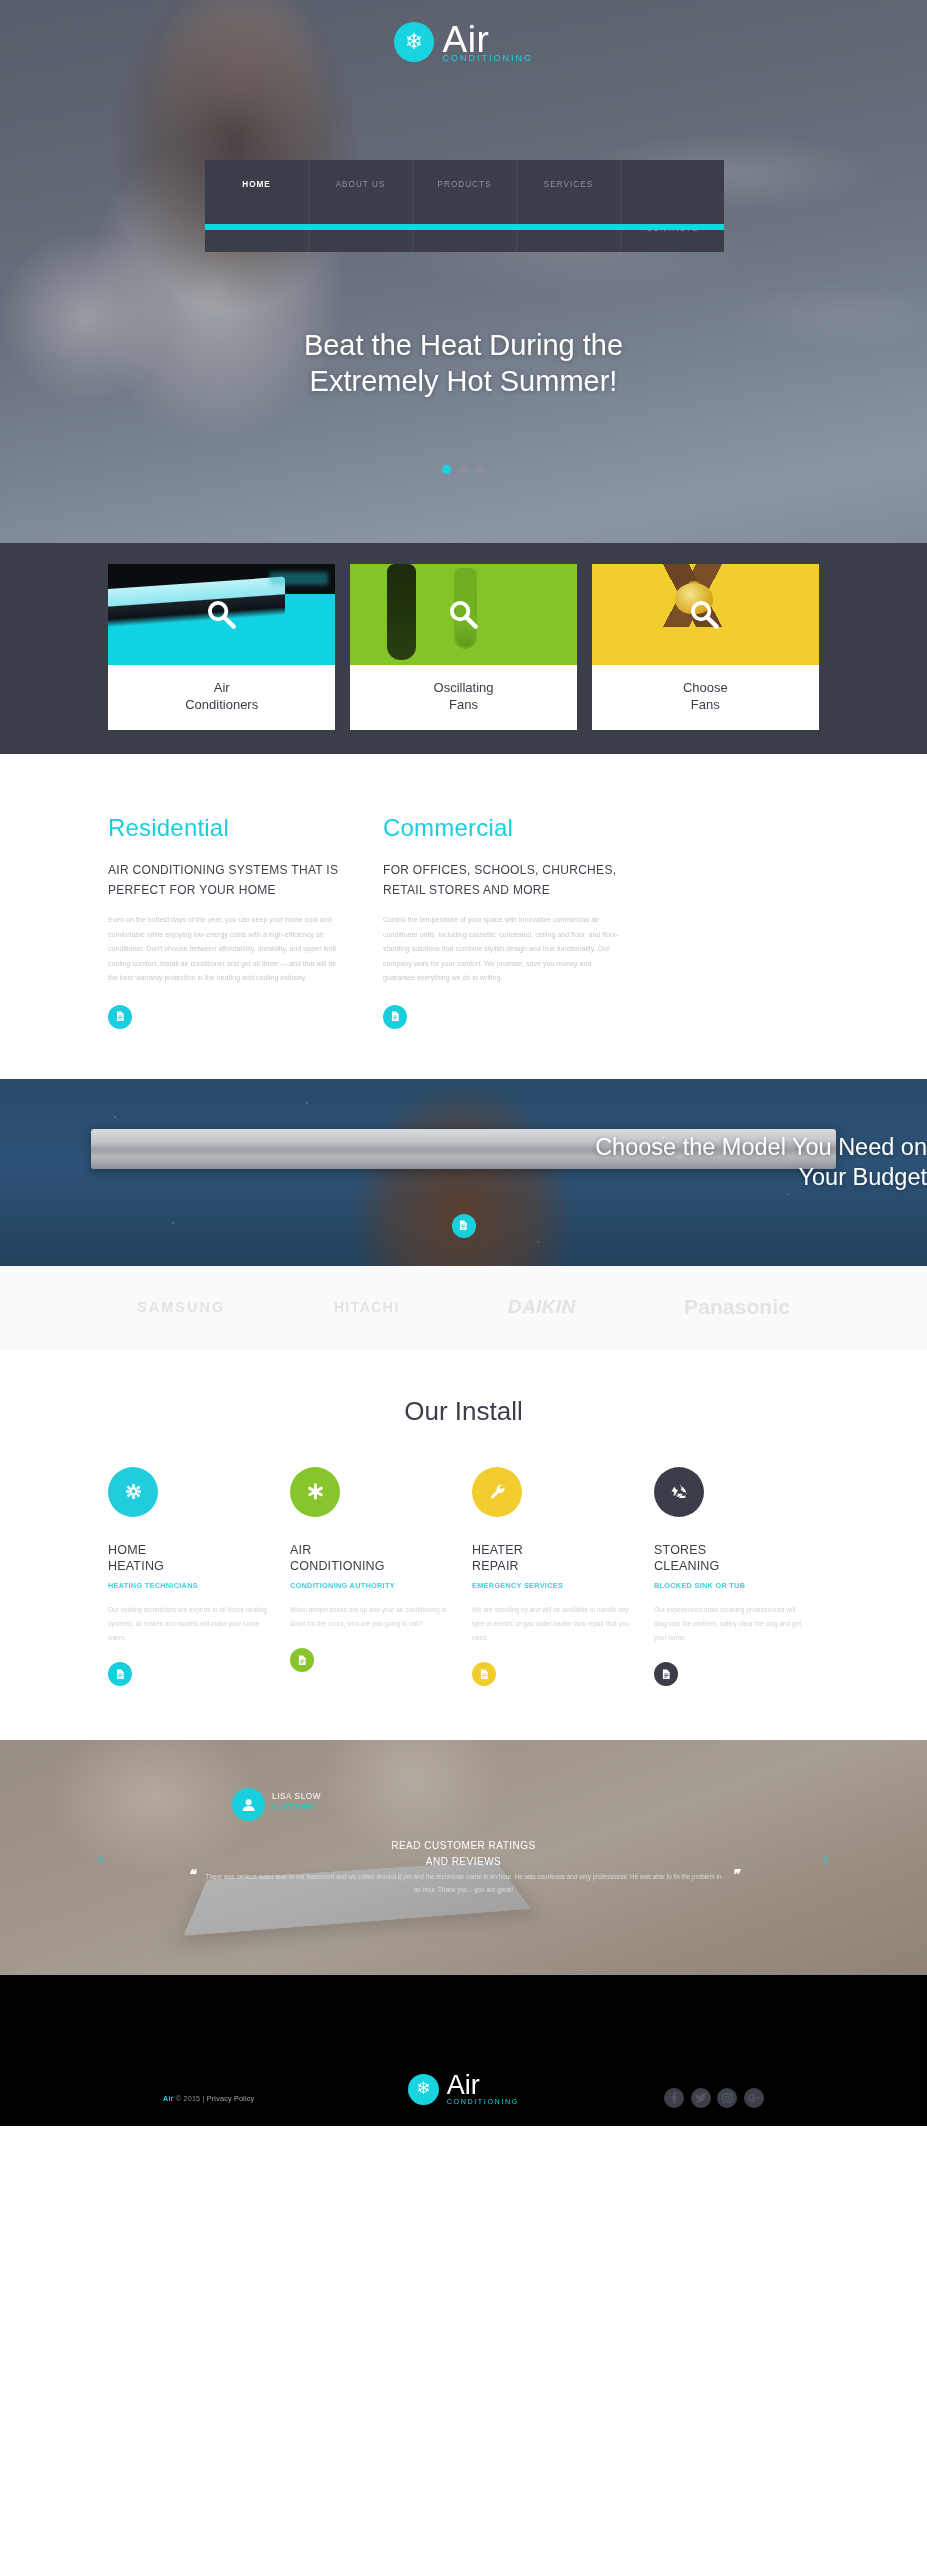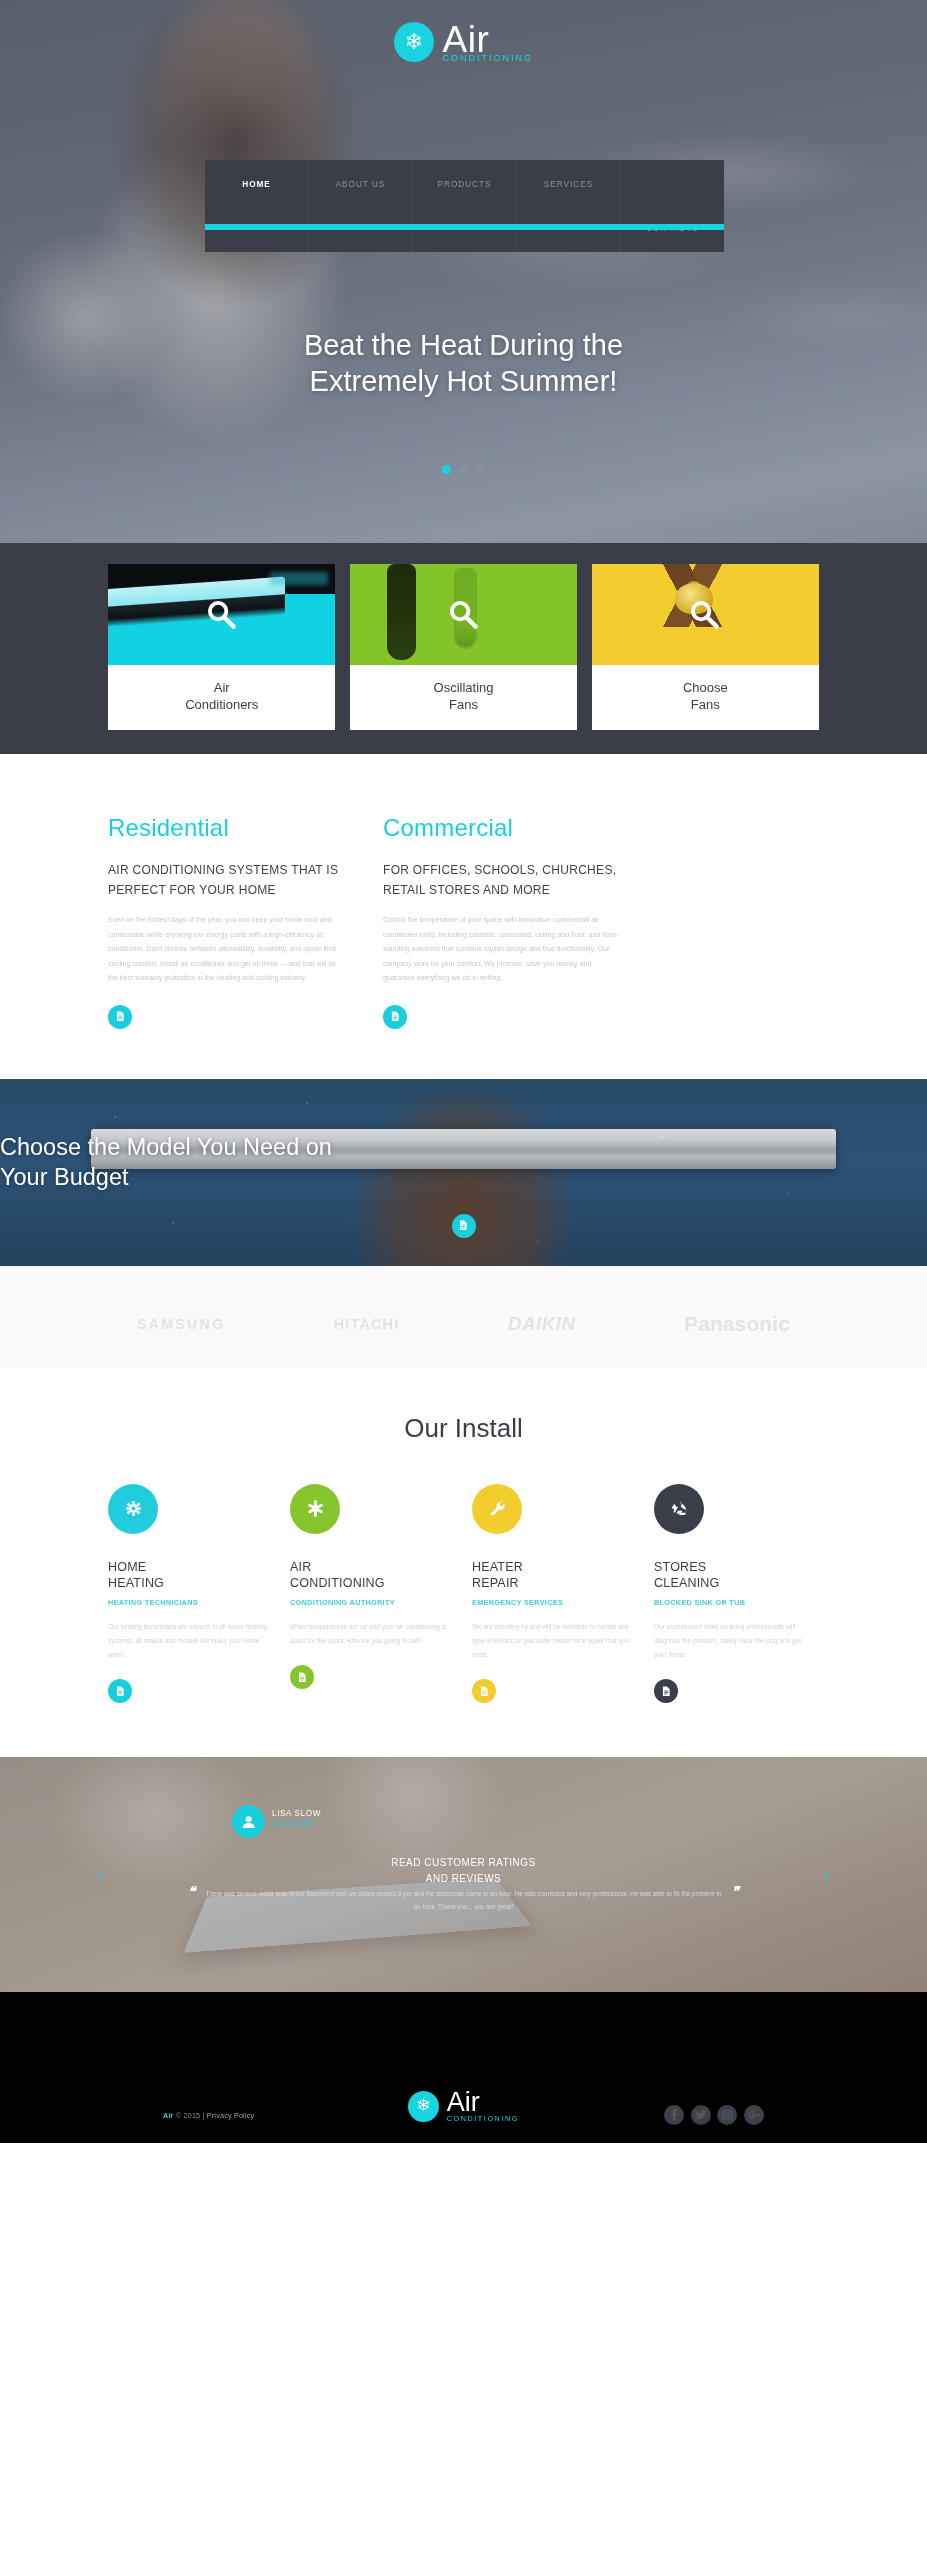--- a/index.html
+++ b/index.html
@@ -191,31 +191,31 @@
     position:absolute; inset:0; opacity:0.45;
     background:
       radial-gradient(circle 1.4px at 115px 38px, rgba(255,255,255,0.8), transparent),
       radial-gradient(circle 1.4px at 307px 24px, rgba(255,255,255,0.7), transparent),
       radial-gradient(circle 1.9px at 663px 58px, rgba(255,255,255,0.7), transparent),
       radial-gradient(circle 1.4px at 788px 115px, rgba(255,255,255,0.6), transparent),
       radial-gradient(circle 1.9px at 173px 144px, rgba(255,255,255,0.5), transparent),
       radial-gradient(circle 1.4px at 538px 163px, rgba(255,255,255,0.5), transparent);
   }
   .banner-title {
-    position:absolute; left:0; right:0; top:53px; text-align:left;
+    position:absolute; left:0; right:0; top:53px; text-align:right;
     color:#fff; font-size:23.5px; font-weight:300; line-height:1.3;
     text-shadow:0 1px 4.8px rgba(0,0,0,0.35); z-index:4;
   }
   .banner-btn {
     position:absolute; left:50%; top:135px; transform:translateX(-50%); z-index:4;
   }
 
   
   .brands {
-    background:#fafafa; padding:46px 0 31px;
+    background:#fafafa; padding:29px 0 31px;
     display:flex; justify-content:center; align-items:center; gap:0;
   }
   .brands-inner { width:653px; display:flex; justify-content:space-between; align-items:center; }
   .brand { color:#e2e3e5; cursor:pointer; }
   .b-samsung { font-size:14.4px; font-weight:bold; letter-spacing:2.1px; }
   .b-hitachi { font-size:14.4px; font-weight:bold; letter-spacing:1.2px; }
   .b-daikin  { font-size:19px; font-weight:bold; font-style:italic; letter-spacing:0.4px; }
   .b-panasonic { font-size:21px; font-weight:bold; letter-spacing:0.1px; }
 
   

